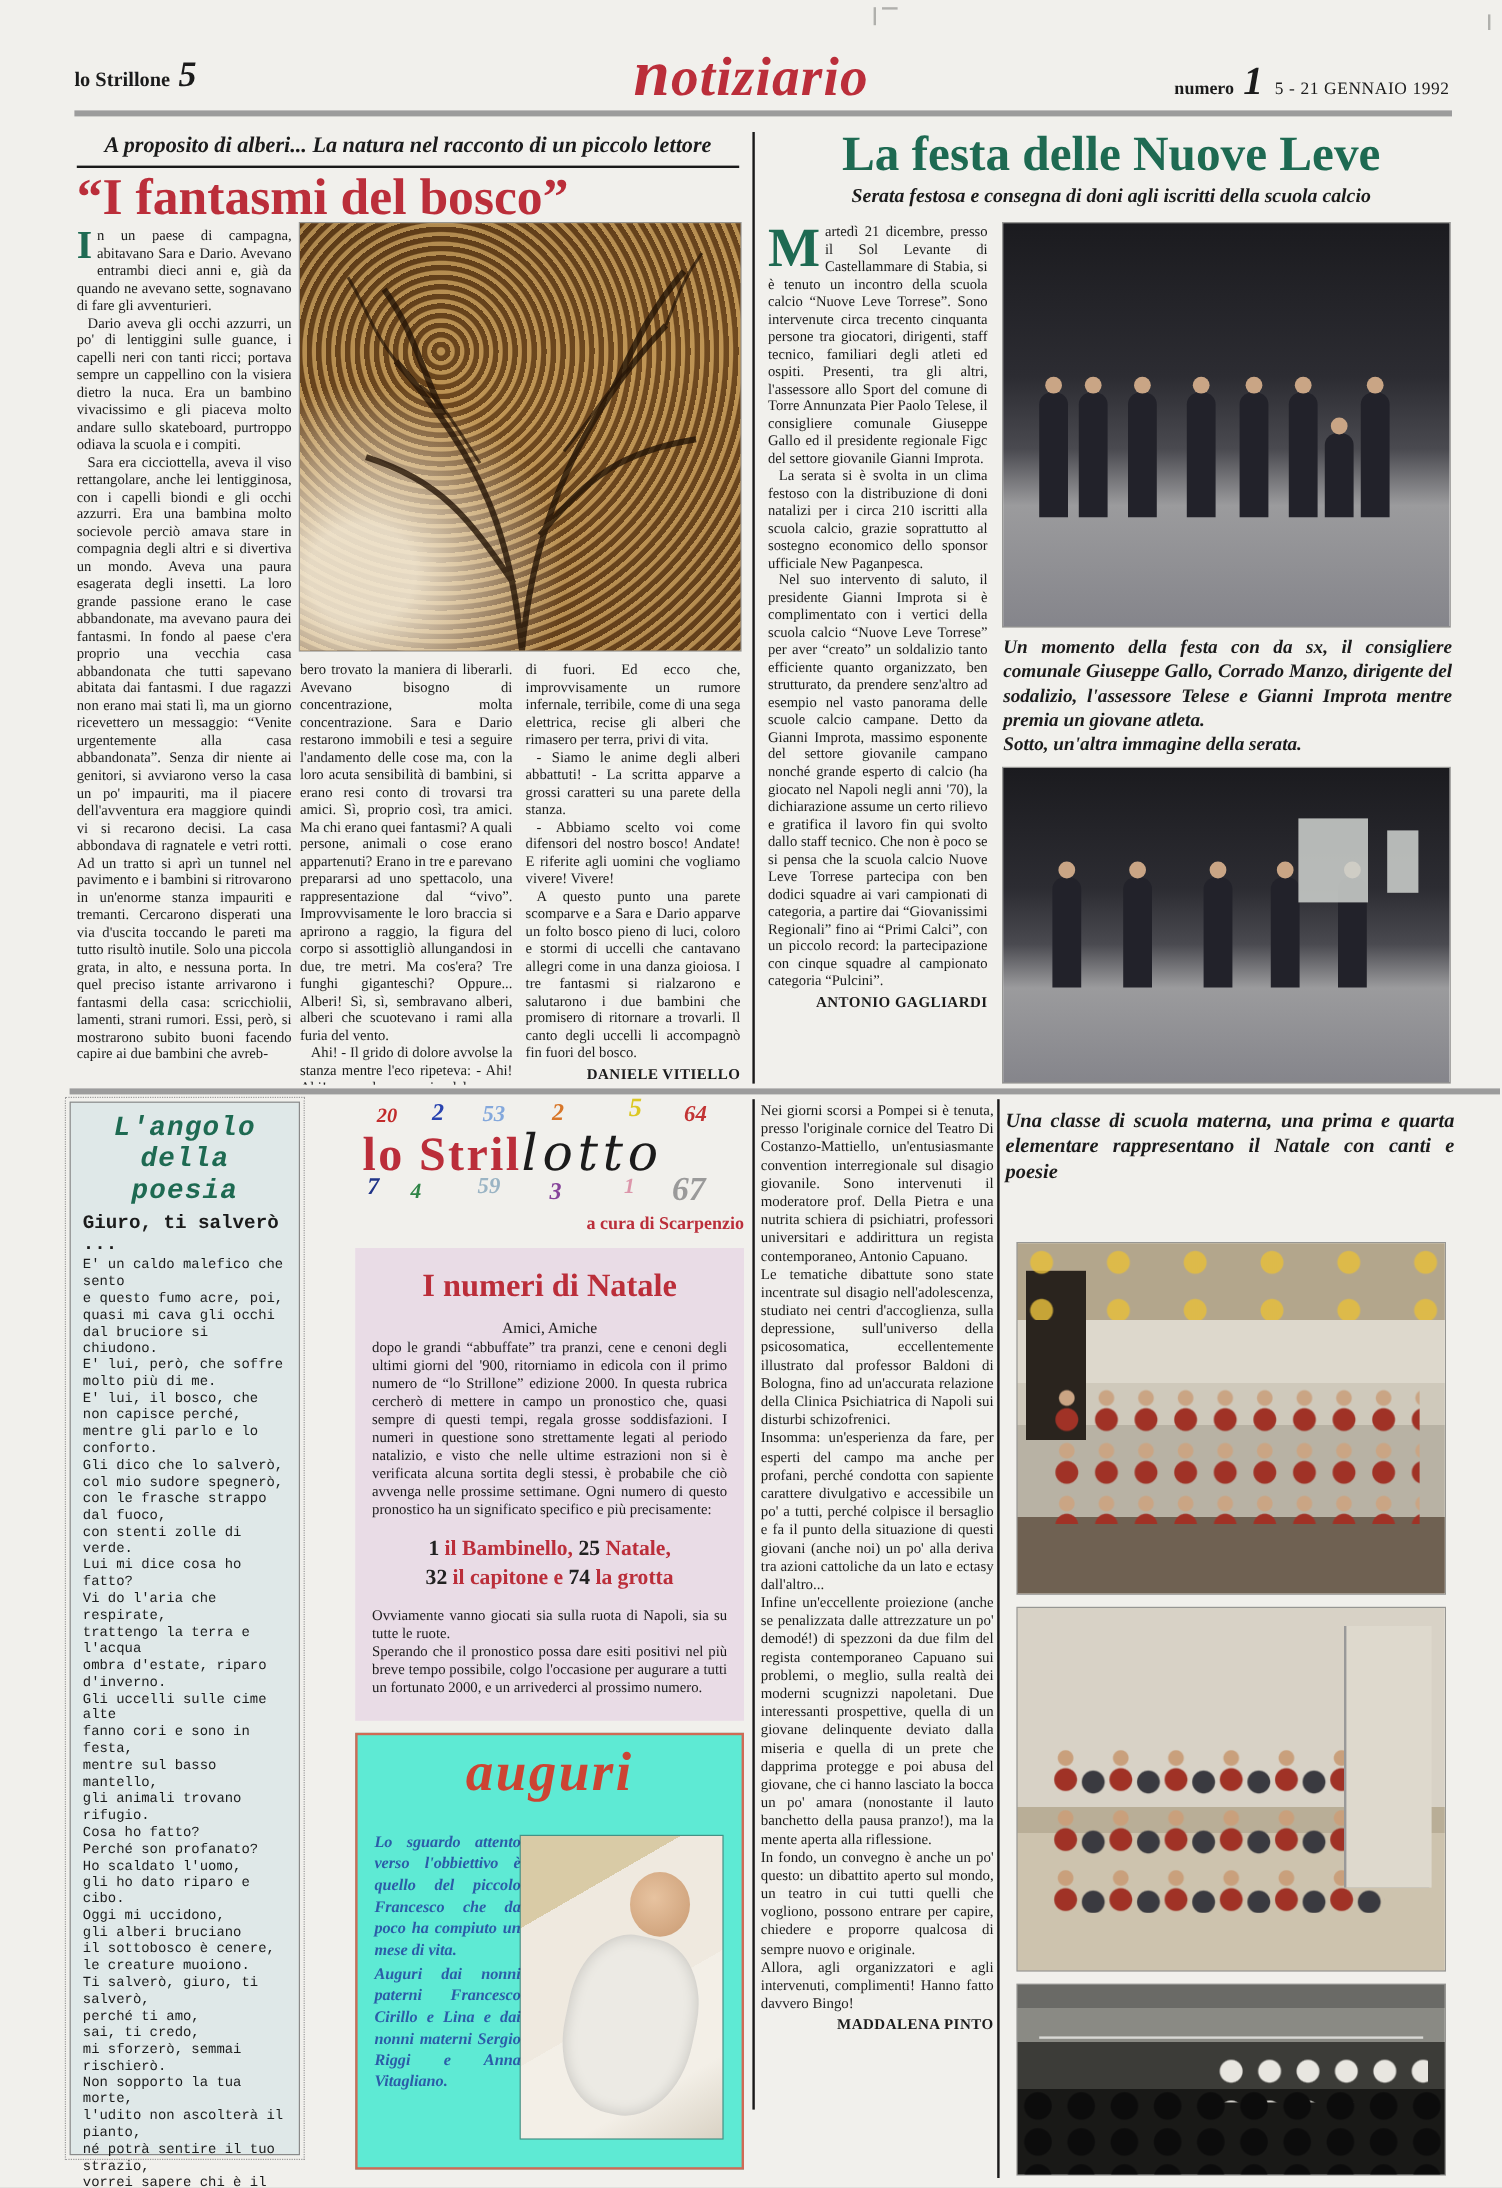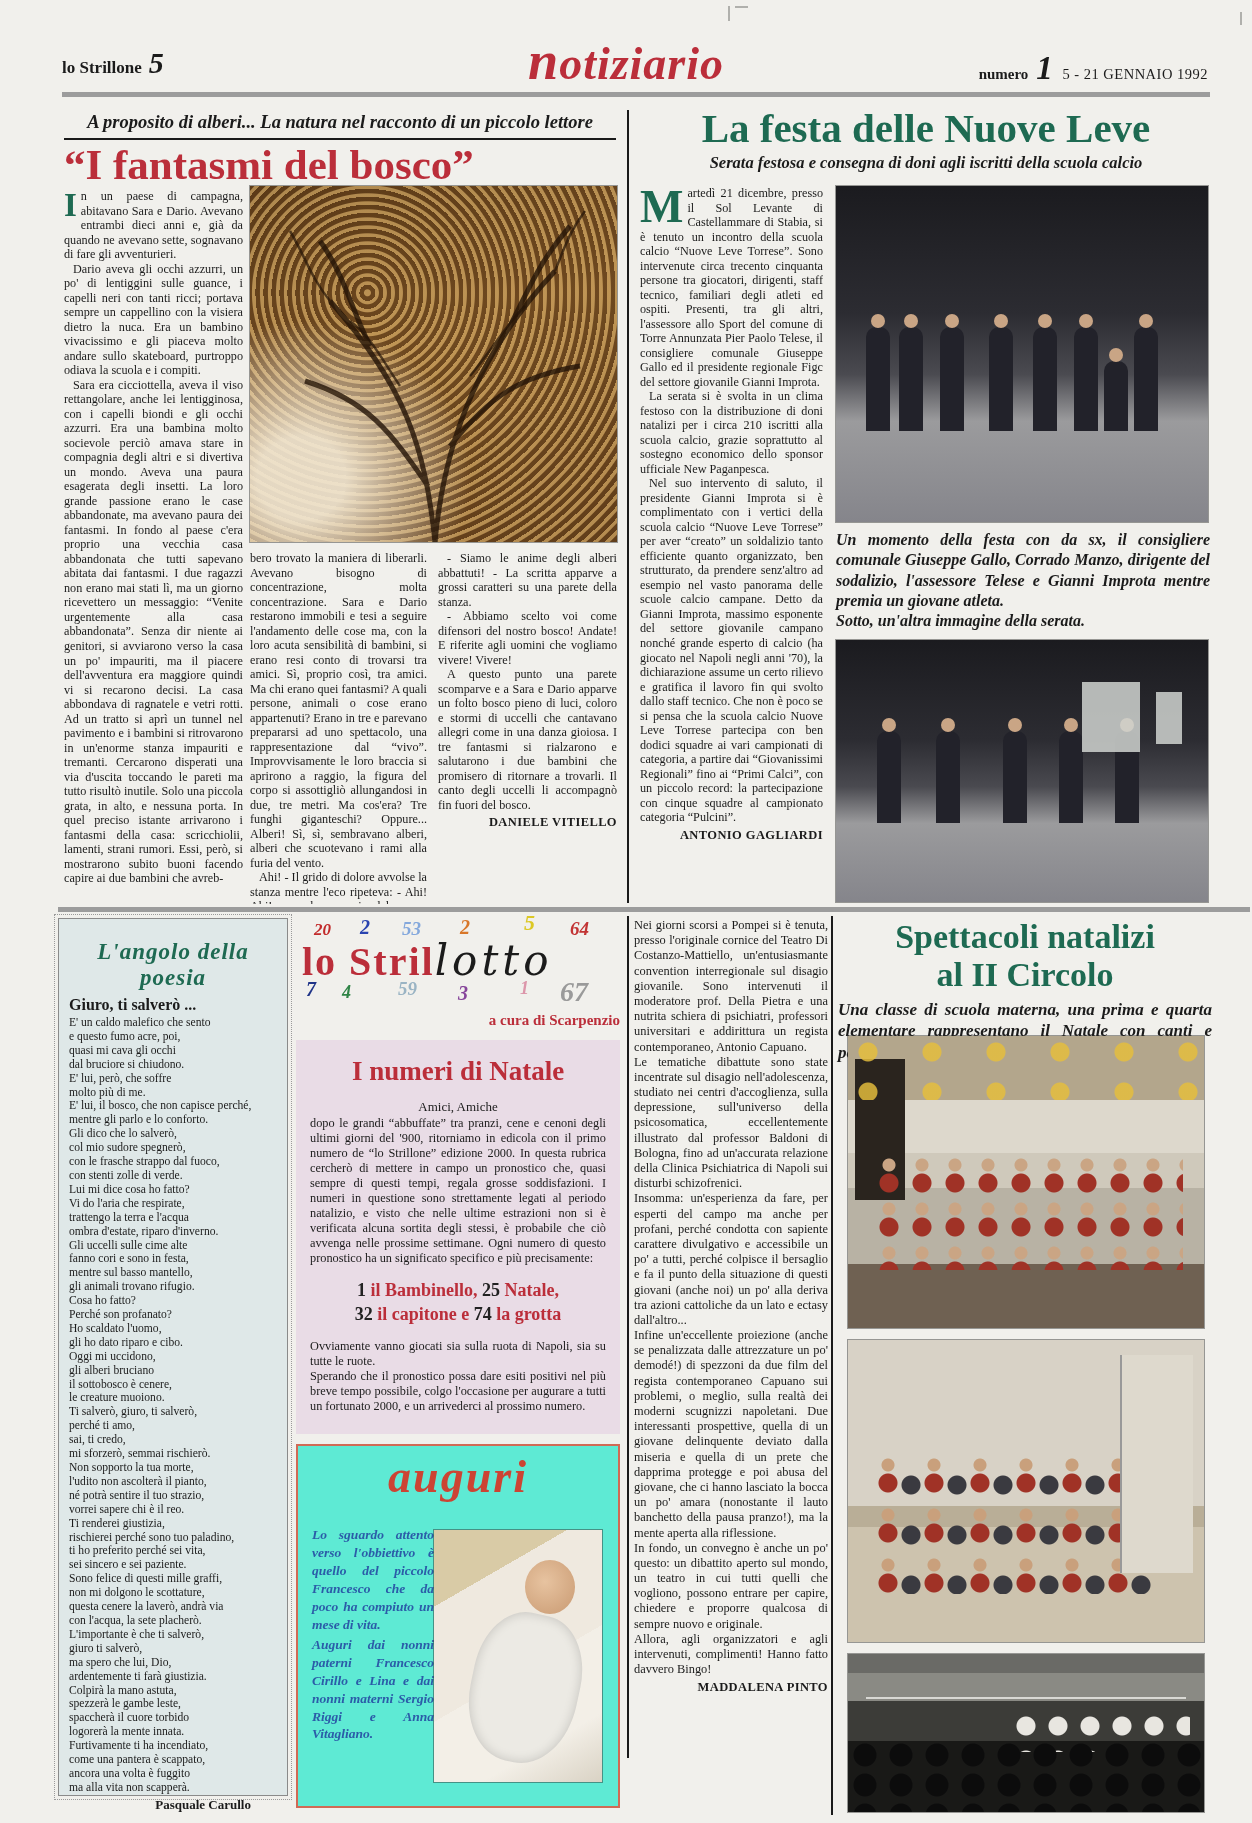--- a/index.html
+++ b/index.html
@@ -66,23 +66,23 @@
   .festa1 .p1{left:8%;} .festa1 .p2{left:17%;} .festa1 .p3{left:28%;}
   .festa1 .p4{left:41%;} .festa1 .p5{left:53%;} .festa1 .p6{left:64%;}
   .festa1 .p7{left:80%;} .festa1 .p8{left:72%;height:70px;}
   .festa2 .person{bottom:30%;height:92px;}
   .festa2 .p1{left:11%;} .festa2 .p2{left:27%;} .festa2 .p3{left:45%;}
   .festa2 .p4{left:60%;} .festa2 .p5{left:75%;}
   .poster{position:absolute;background:#d0d4d0;opacity:.85;}
   .poster.a{left:66%;top:16%;width:58px;height:70px;}
   .poster.b{left:86%;top:20%;width:26px;height:52px;}
   
-  .poem-box{left:58px;top:918px;width:230px;height:878px;background:var(--poem_bg);
+  .poem-box{left:58px;top:918px;width:192px;height:878px;background:var(--poem_bg);
             border:1px solid #8a8a8a;outline:1px dotted #9a9a9a;outline-offset:3px;
-            padding:20px 10px;box-sizing:border-box;}
+            padding:8px 10px;box-sizing:border-box;font-family:Liberation Mono, monospace;}
   .poem-header{font-size:23px;font-weight:bold;font-style:italic;color:var(--green);
                text-align:center;letter-spacing:1px;}
   .poem-title{font-size:16px;font-weight:bold;margin-top:5px;}
   .poem-body{font-size:11.6px;line-height:1.2;white-space:pre-line;margin-top:2px;}
   .poem-sign{font-size:13px;font-weight:bold;text-align:right;padding-right:26px;margin-top:2px;}
   
   .strillotto{left:296px;top:914px;width:324px;height:124px;}
   .logo-line{position:absolute;left:6px;top:22px;white-space:nowrap;}
   .logo-red{font-size:40px;font-weight:bold;color:var(--red);letter-spacing:2px;}
   .logo-script{font-size:42px;font-style:italic;font-family:"DejaVu Serif",serif;letter-spacing:4px;}
@@ -211,20 +211,21 @@
       </g>
     </svg>
   </div>
 
   <div class="abs col col2">
     <p>bero trovato la maniera di liberarli. Avevano bisogno di concentrazione, molta concentrazione. Sara e Dario restarono immobili e tesi a seguire l'andamento delle cose ma, con la loro acuta sensibilità di bambini, si erano resi conto di trovarsi tra amici. Sì, proprio così, tra amici. Ma chi erano quei fantasmi? A quali persone, animali o cose erano appartenuti? Erano in tre e parevano prepararsi ad uno spettacolo, una rappresentazione dal “vivo”. Improvvisamente le loro braccia si aprirono a raggio, la figura del corpo si assottigliò allungandosi in due, tre metri. Ma cos'era? Tre funghi giganteschi? Oppure... Alberi! Sì, sì, sembravano alberi, alberi che scuotevano i rami alla furia del vento.</p>
     <p class="ind">Ahi! - Il grido di dolore avvolse la stanza mentre l'eco ripeteva: - Ahi! Ahi! - e sembrava venire dal</p>
   </div>
 
   <div class="abs col col3">
+    <p>di fuori. Ed ecco che, improvvisamente un rumore infernale, terribile, come di una sega elettrica, recise gli alberi che rimasero per terra, privi di vita.</p>
     <p class="ind">- Siamo le anime degli alberi abbattuti! - La scritta apparve a grossi caratteri su una parete della stanza.</p>
     <p class="ind">- Abbiamo scelto voi come difensori del nostro bosco! Andate! E riferite agli uomini che vogliamo vivere! Vivere!</p>
     <p class="ind">A questo punto una parete scomparve e a Sara e Dario apparve un folto bosco pieno di luci, coloro e stormi di uccelli che cantavano allegri come in una danza gioiosa. I tre fantasmi si rialzarono e salutarono i due bambini che promisero di ritornare a trovarli. Il canto degli uccelli li accompagnò fin fuori del bosco.</p>
     <div class="byline">DANIELE VITIELLO</div>
   </div>
 
   <h1 class="abs title-green">La festa delle Nuove Leve</h1>
   <div class="abs sub-green">Serata festosa e consegna di doni agli iscritti della scuola calcio</div>
 
   <div class="abs col rcol">
@@ -368,24 +369,20 @@
     <p>Nei giorni scorsi a Pompei si è tenuta, presso l'originale cornice del Teatro Di Costanzo-Mattiello, un'entusiasmante convention interregionale sul disagio giovanile. Sono intervenuti il moderatore prof. Della Pietra e una nutrita schiera di psichiatri, professori universitari e addirittura un regista contemporaneo, Antonio Capuano.</p>
     <p>Le tematiche dibattute sono state incentrate sul disagio nell'adolescenza, studiato nei centri d'accoglienza, sulla depressione, sull'universo della psicosomatica, eccellentemente illustrato dal professor Baldoni di Bologna, fino ad un'accurata relazione della Clinica Psichiatrica di Napoli sui disturbi schizofrenici.</p>
     <p>Insomma: un'esperienza da fare, per esperti del campo ma anche per profani, perché condotta con sapiente carattere divulgativo e accessibile un po' a tutti, perché colpisce il bersaglio e fa il punto della situazione di questi giovani (anche noi) un po' alla deriva tra azioni cattoliche da un lato e ectasy dall'altro...</p>
     <p>Infine un'eccellente proiezione (anche se penalizzata dalle attrezzature un po' demodé!) di spezzoni da due film del regista contemporaneo Capuano sui problemi, o meglio, sulla realtà dei moderni scugnizzi napoletani. Due interessanti prospettive, quella di un giovane delinquente deviato dalla miseria e quella di un prete che dapprima protegge e poi abusa del giovane, che ci hanno lasciato la bocca un po' amara (nonostante il lauto banchetto della pausa pranzo!), ma la mente aperta alla riflessione.</p>
     <p>In fondo, un convegno è anche un po' questo: un dibattito aperto sul mondo, un teatro in cui tutti quelli che vogliono, possono entrare per capire, chiedere e proporre qualcosa di sempre nuovo e originale.</p>
     <p>Allora, agli organizzatori e agli intervenuti, complimenti! Hanno fatto davvero Bingo!</p>
     <div class="byline">MADDALENA PINTO</div>
   </div>
 
   <div class="abs spett-head">
-    <h2 class="spett-title">
-      <span>Spettacoli natalizi</span><br>
-      <span>al II Circolo</span>
-    </h2>
     <div class="spett-sub">Una classe di scuola materna, una prima e quarta elementare rappresentano il Natale con canti e poesie</div>
   </div>
 
   <div class="abs photo kidsA">
     <div class="deco"></div>
     <div class="kfigs"></div>
   </div>
   <div class="abs photo kidsB">
     <div class="bfigs"></div>
   </div>

